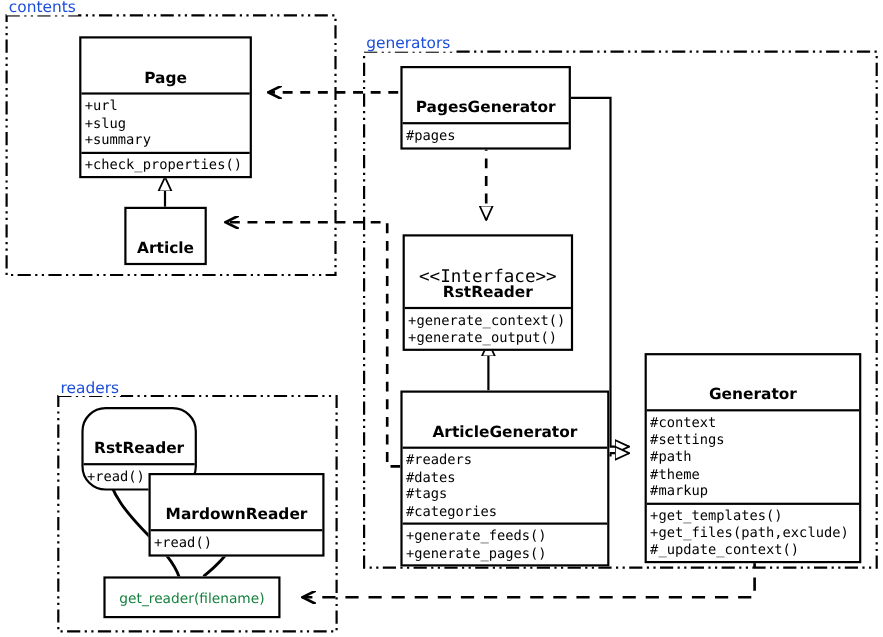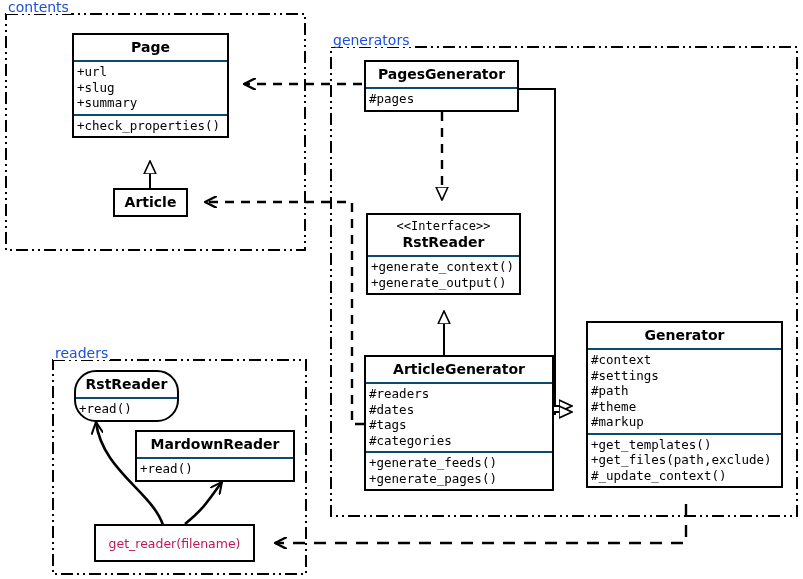--- a/index.html
+++ b/index.html
@@ -8,29 +8,29 @@
   #stage{position:relative;width:803px;height:579px;background:#fff;}
   .pkg-label{position:absolute;font-family:"DejaVu Sans",sans-serif;
              font-size:14px;color:#1d4ed8;white-space:nowrap;background:#fff;
              padding:0 2px;line-height:14px;}
 
   
   .cls{position:absolute;box-sizing:border-box;border:2px solid #000;
        background:#fff;}
   .cls .title{font-family:"DejaVu Sans",sans-serif;font-weight:bold;
               font-size:14px;text-align:center;color:#000;
-              padding:4px 6px 5px 6px;line-height:16px;}
+              padding:4px 6px 5px 6px;line-height:16px;margin-top:24px;}
   .cls .stereo{font-family:"DejaVu Sans Mono",monospace;font-weight:normal;
-               font-size:12px;text-align:center;display:block;line-height:15px;}
-  .cls .sect{border-top:2px solid #0c4a6e;padding:2px 3px 3px 3px;}
+               font-size:16px;text-align:center;display:block;line-height:15px;}
+  .cls .sect{border-top:2px solid #000000;padding:2px 3px 3px 3px;}
   .cls .sect div{font-family:"DejaVu Sans Mono",monospace;font-size:12.5px;
                  color:#000;line-height:15.5px;white-space:pre;}
   .plain{position:absolute;box-sizing:border-box;border:2px solid #000;
          background:#fff;display:flex;align-items:center;justify-content:center;
-         font-family:"DejaVu Sans",sans-serif;font-size:12.5px;color:#be185d;}
+         font-family:"DejaVu Sans",sans-serif;font-size:12.5px;color:#15803d;}
 
   svg.overlay{position:absolute;left:0;top:0;width:803px;height:579px;
               pointer-events:none;}
 </style>
 </head>
 <body>
 
 <div id="stage">
 
   <svg class="overlay">

